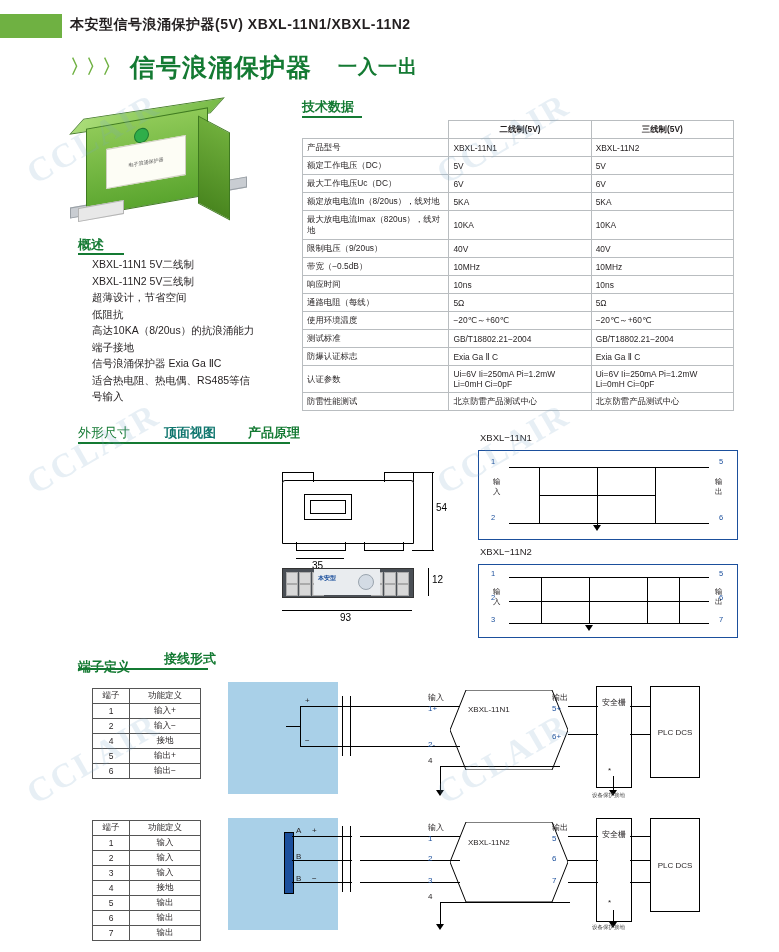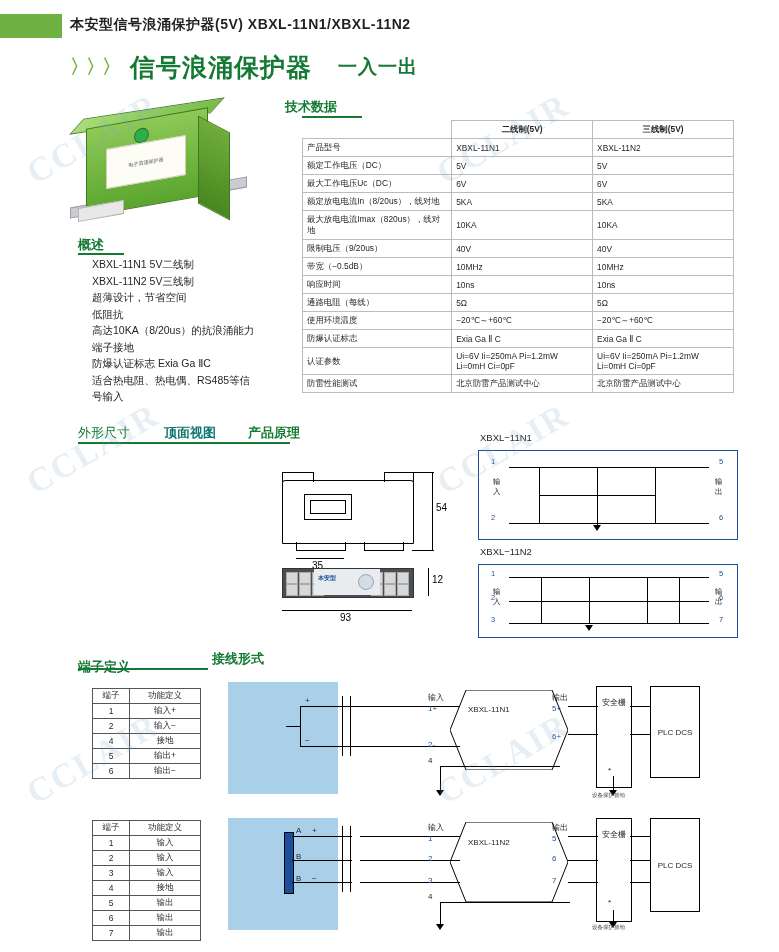--- a/index.html
+++ b/index.html
@@ -67,21 +67,21 @@
     position:absolute;left:18px;top:104px;width:44px;height:12px;background:#e8e8e8;
     transform:skewY(-10deg);border:1px solid #b5b5b5;
   }
 
   
   .ov-title{position:absolute;left:78px;top:236px;font-size:13px;font-weight:bold;color:#147a33;}
   .ov-bar{position:absolute;left:78px;top:253px;width:46px;height:2px;background:#147a33;}
   .ov-list{position:absolute;left:92px;top:256px;font-size:10.5px;line-height:16.5px;color:#231f20;}
 
   
-  .td-title{position:absolute;left:285px;top:98px;font-size:13px;font-weight:bold;color:#147a33;}
+  .td-title{position:absolute;left:302px;top:98px;font-size:13px;font-weight:bold;color:#147a33;}
   .td-bar{position:absolute;left:302px;top:116px;width:60px;height:2px;background:#147a33;}
   table.td{
     position:absolute;left:302px;top:120px;width:432px;border-collapse:collapse;
     font-size:8.4px;color:#231f20;
   }
   table.td td,table.td th{
     border:1px solid #b9bdc0;padding:3px 4px;text-align:left;vertical-align:middle;
     height:11px;font-weight:normal;
   }
   table.td td.c0{width:148px;}
@@ -124,21 +124,21 @@
   
   .sch-cap{position:absolute;font-size:9.5px;color:#231f20;}
   .schbox{position:absolute;border:1px solid #1b4f9c;background:#fff;}
   .pin{position:absolute;font-size:7.5px;color:#1b4f9c;}
   .pinlbl{position:absolute;font-size:7.5px;color:#231f20;line-height:10px;}
   .wire{position:absolute;background:#000;}
   .gdd{position:absolute;width:0;height:0;border-left:4px solid transparent;border-right:4px solid transparent;border-top:6px solid #000;}
 
   
   .tm-title{position:absolute;left:78px;top:650px;font-size:13px;font-weight:bold;color:#147a33;margin-top:8px;}
-  .tm-title2{position:absolute;left:164px;top:650px;font-size:13px;font-weight:bold;color:#147a33;margin-left:48px;}
+  .tm-title2{position:absolute;left:164px;top:650px;font-size:13px;font-weight:bold;color:#147a33;}
   .tm-bar{position:absolute;left:78px;top:668px;width:130px;height:2px;background:#147a33;}
 
   table.tm{border-collapse:collapse;font-size:8.5px;position:absolute;}
   table.tm td{border:1px solid #555;padding:1px 4px;text-align:center;height:10px;}
   table.tm td.n{width:28px;}
   table.tm td.f{width:62px;}
   table.tm tr.h td{font-weight:normal;background:#fff;}
 
   .bluebox{position:absolute;background:#a9d0e8;}
   .conn{position:absolute;border:1px solid #000;}
@@ -180,21 +180,21 @@
 
 <div class="ov-title">概述</div>
 <div class="ov-bar"></div>
 <div class="ov-list">
   <div>XBXL-11N1  5V二线制</div>
   <div>XBXL-11N2  5V三线制</div>
   <div>超薄设计，节省空间</div>
   <div>低阻抗</div>
   <div>高达10KA（8/20us）的抗浪涌能力</div>
   <div>端子接地</div>
-  <div>防爆认证标志 Exia  Ga  ⅡC</div>
+  <div>信号浪涌保护器 Exia  Ga  ⅡC</div>
   <div>适合热电阻、热电偶、RS485等信</div>
   <div>号输入</div>
 </div>
 
 <div class="td-title">技术数据</div>
 <div class="td-bar"></div>
 <table class="td">
   <tbody>
       <tr class="head">
     <td class="c0 nb"></td>
@@ -243,20 +243,25 @@
       </tr>
   <tr>
         <td class="c0">通路电阻（每线）</td>
         <td class="c1">5Ω</td>
         <td class="c2">5Ω</td>
       </tr>
   <tr>
         <td class="c0">使用环境温度</td>
         <td class="c1">−20℃～+60℃</td>
         <td class="c2">−20℃～+60℃</td>
+      </tr>
+  <tr>
+        <td class="c0">测试标准</td>
+        <td class="c1">GB/T18802.21−2004</td>
+        <td class="c2">GB/T18802.21−2004</td>
       </tr>
   <tr>
         <td class="c0">防爆认证标志</td>
         <td class="c1">Exia Ga Ⅱ C</td>
         <td class="c2">Exia Ga Ⅱ C</td>
       </tr>
   <tr style="height:24px;">
     <td class="c0">认证参数</td>
     <td class="c1">
       <div>Ui=6V  Ii=250mA  Pi=1.2mW</div>

